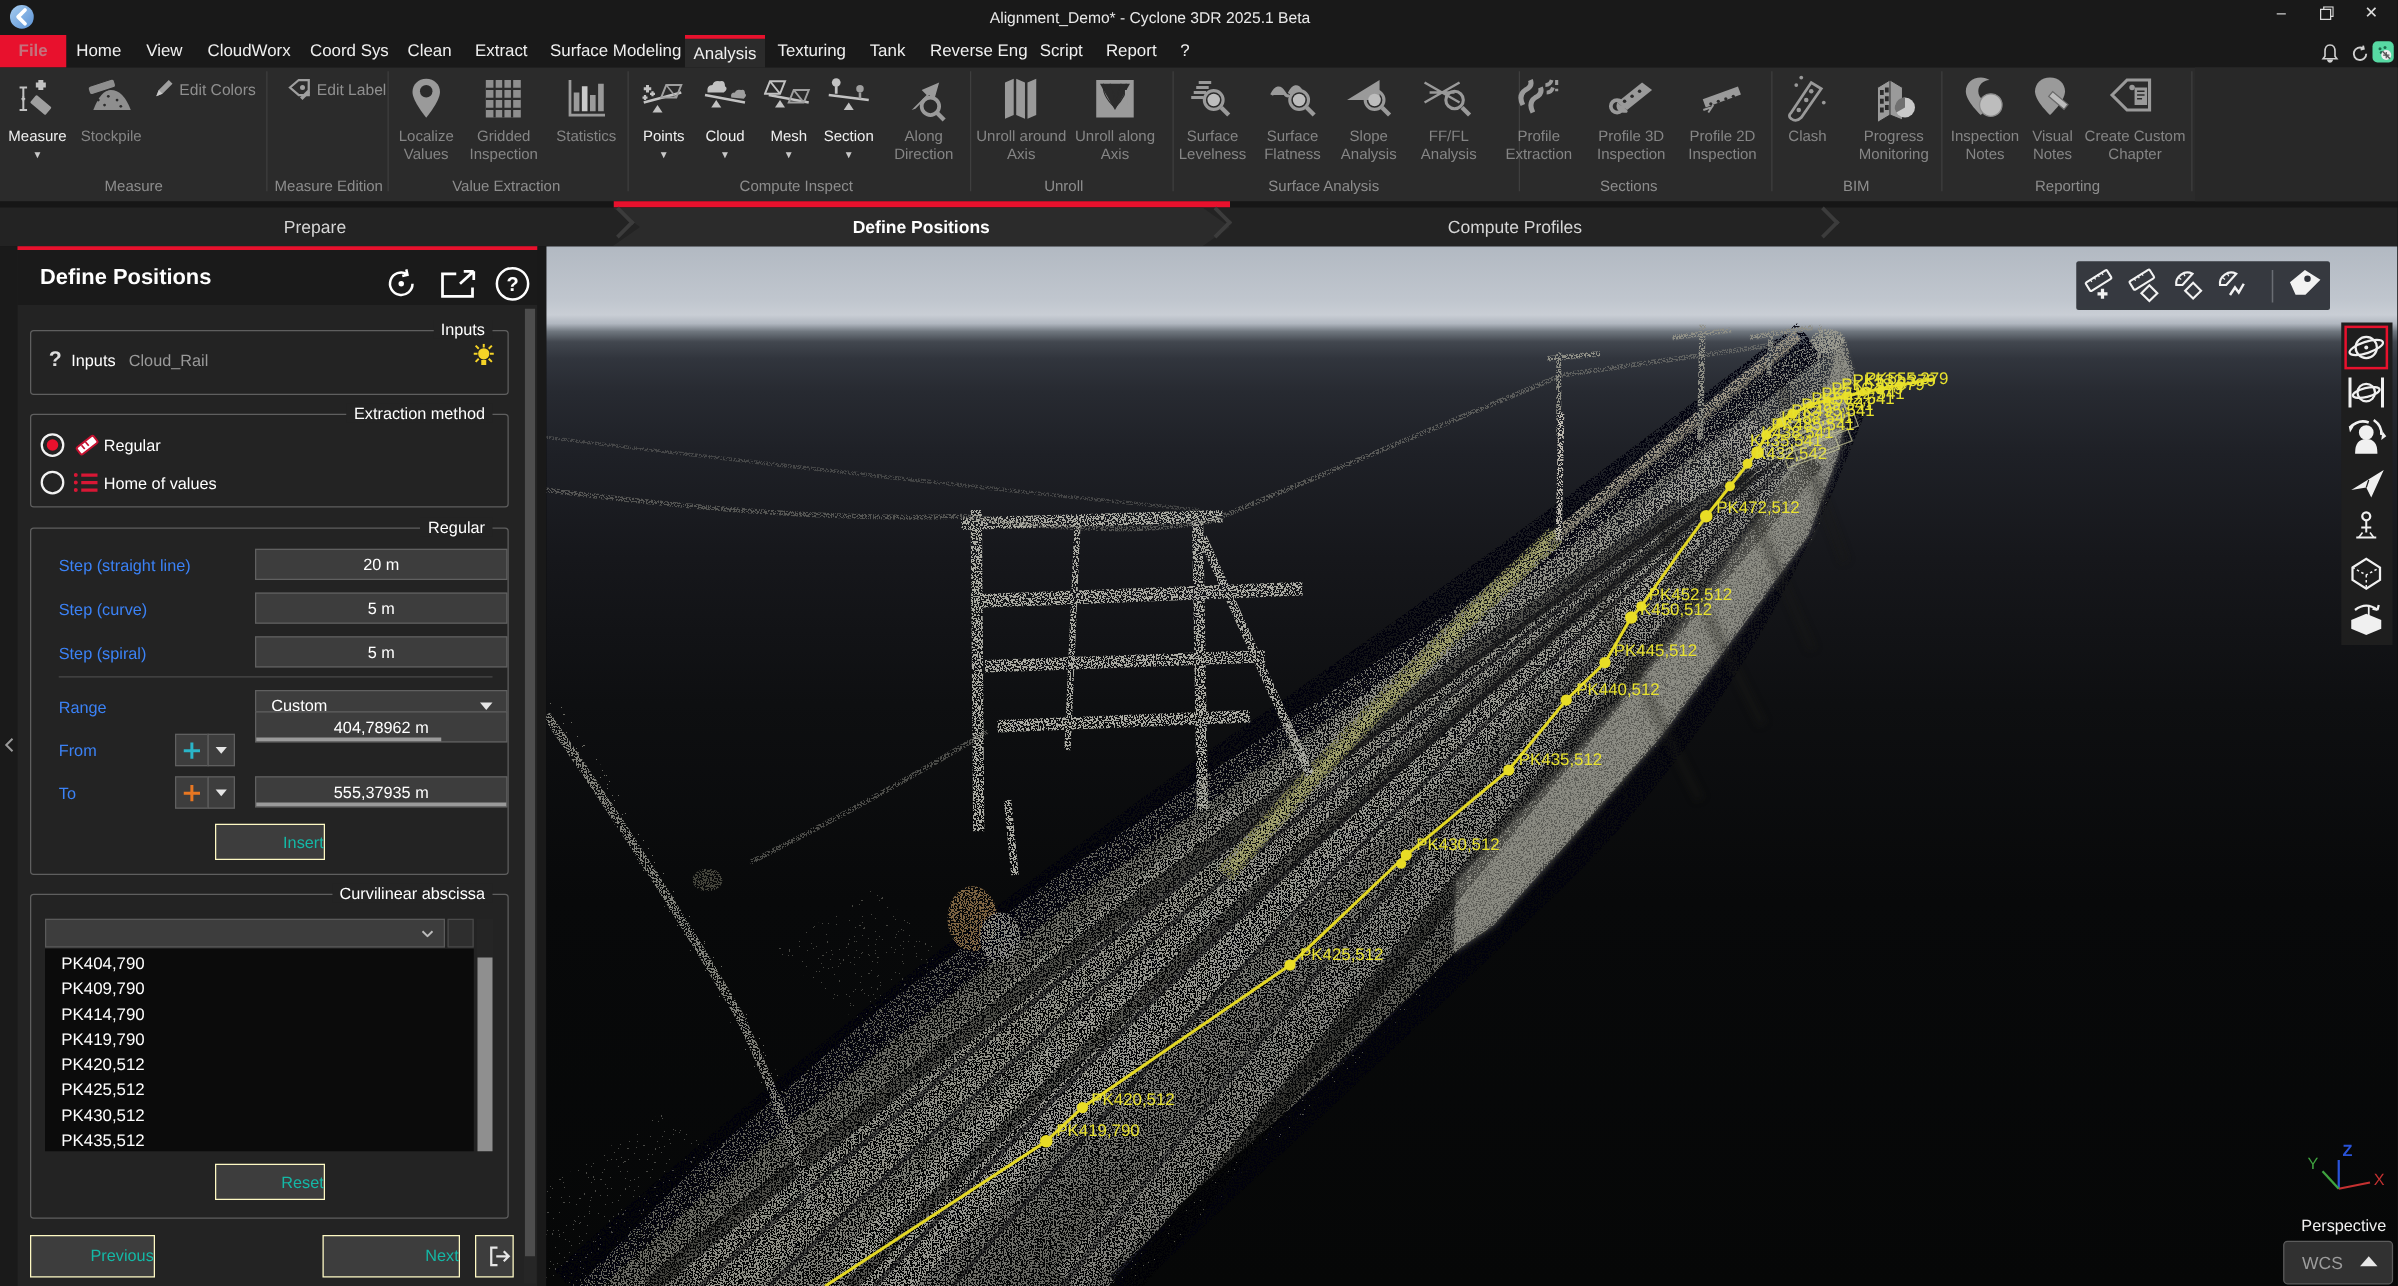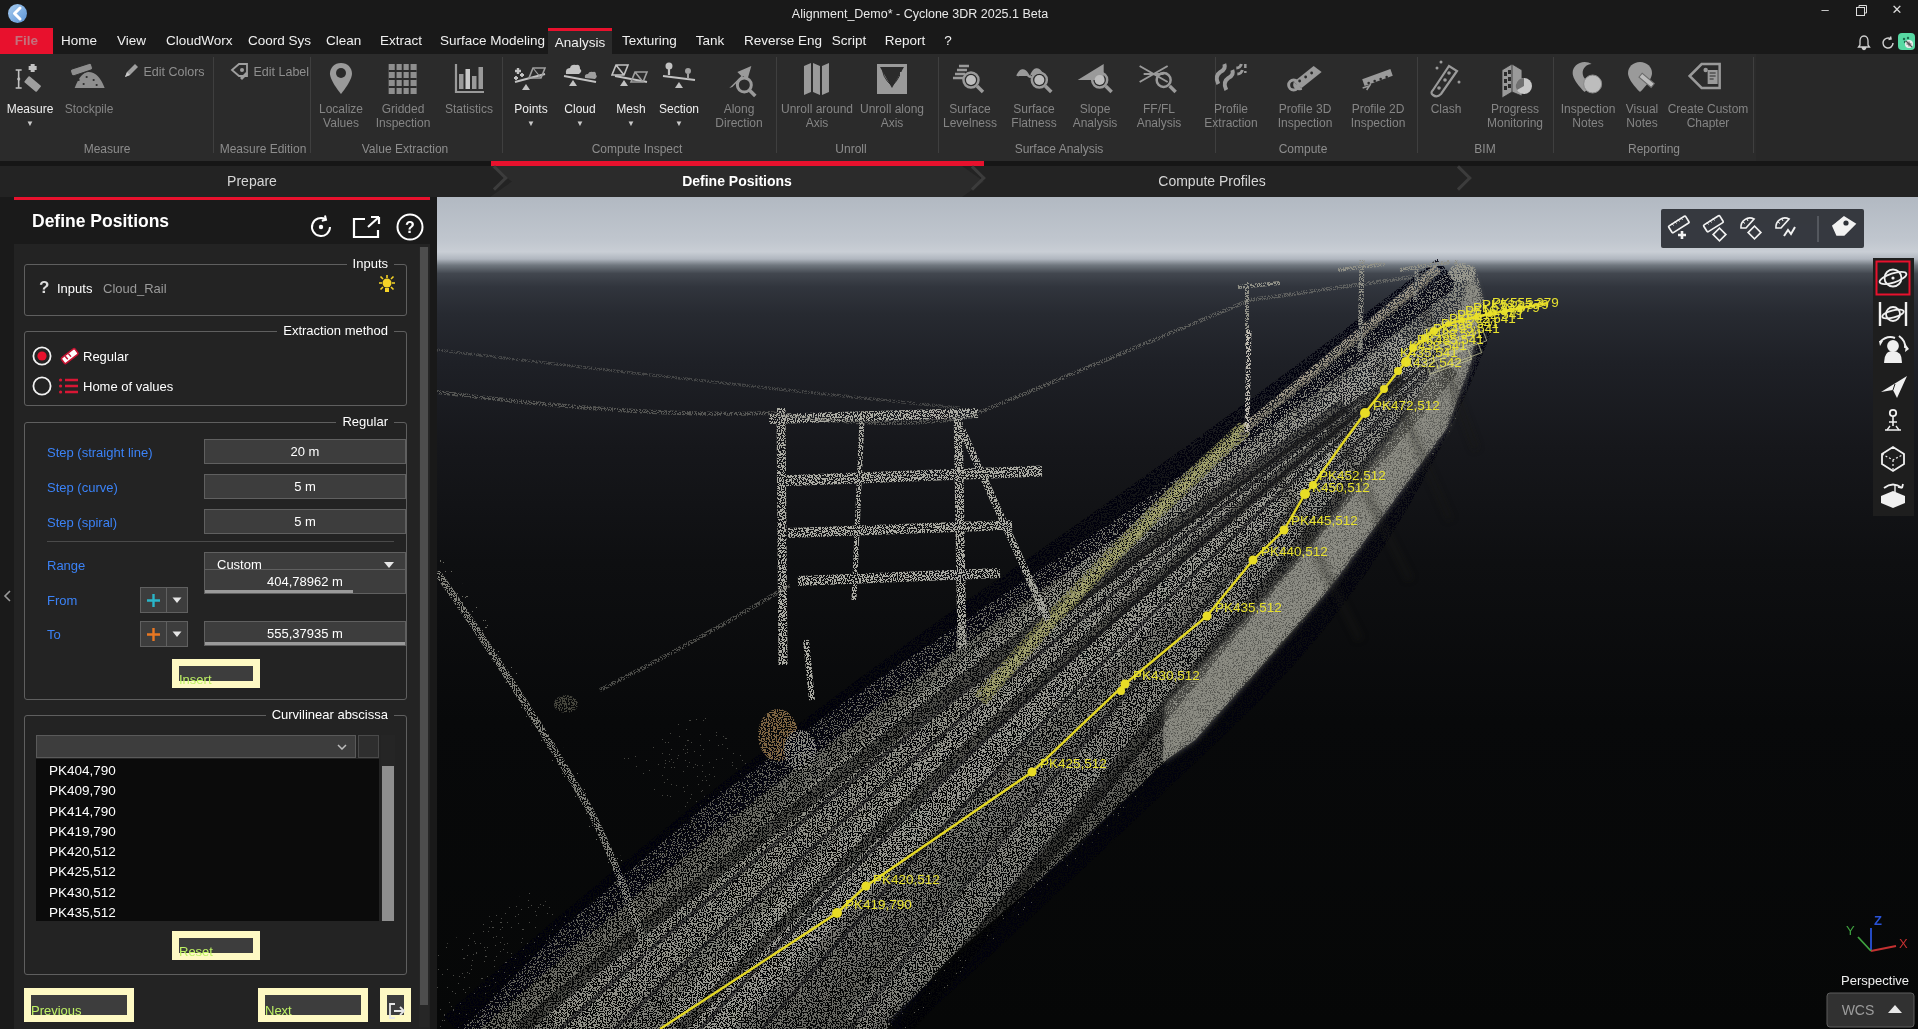--- a/index.html
+++ b/index.html
@@ -34,21 +34,21 @@
 #panelred{position:absolute;left:0px;top:0px;width:416px;height:3px;background:#e8112d}
 #phead{position:absolute;left:0;top:3px;width:416px;height:44px;background:#1a1a1a}
 #phead h1{margin:0;position:absolute;left:18px;top:11px;font-size:17.5px;color:#fff;font-weight:700}
 #pscroll{position:absolute;left:405px;top:50px;width:10px;height:780px;background:#262626}
 #pscrollthumb{position:absolute;left:1px;top:0px;width:8px;height:758px;background:#4d4d4d}
 #gap2{position:absolute;left:430px;top:197px;width:7px;height:832px;background:#191919}
 .gbox{position:absolute;left:10px;width:383px;border:1px solid #5f5f5f;border-radius:3px}
 .glabel{position:absolute;right:12px;top:-9px;background:#232323;padding:0 6px;color:#fff;font-size:13px}
 .prow-label{position:absolute;left:22px;color:#3b82f6;font-size:13px}
 .pinput{position:absolute;left:179px;width:202px;height:25px;background:#3d3d3d;border:1px solid #606060;color:#fff;font-size:13px;text-align:center;line-height:23px}
-.pbtn{position:absolute;background:#3d3d3d;border:7px solid #fef9c3;color:#bef264;font-size:13px;text-align:left}
+.pbtn{position:absolute;background:#3d3d3d;border:1px solid #fef9c3;color:#14b8a6;font-size:13px;text-align:right}
 #viewport{position:absolute;left:437px;top:197px;width:1481px;height:832px;background:#0a0a0c}
 </style>
 </head>
 <body>
 <div id="titlebar">
  <div id="appicon">
       <svg width="19" height="19" viewBox="0 0 19 19">
         <path d="M12 4 L6.5 9.5 L12 15" fill="none" stroke="#fff" stroke-width="3" stroke-linecap="round" stroke-linejoin="round"></path>
       </svg>
     </div>
@@ -102,21 +102,21 @@
     <div class="rsep" style="left:1215px"></div>
     <div class="rsep" style="left:1417px"></div>
     <div class="rsep" style="left:1553px"></div>
     <div class="rsep" style="left:1753px"></div>
 <div class="rgl" style="left:107px">Measure</div>
     <div class="rgl" style="left:263px">Measure Edition</div>
     <div class="rgl" style="left:405px">Value Extraction</div>
     <div class="rgl" style="left:637px">Compute Inspect</div>
     <div class="rgl" style="left:851px">Unroll</div>
     <div class="rgl" style="left:1059px">Surface Analysis</div>
-    <div class="rgl" style="left:1303px">Compute</div>
+    <div class="rgl" style="left:1303px">Sections</div>
     <div class="rgl" style="left:1485px">BIM</div>
     <div class="rgl" style="left:1654px">Reporting</div>
 <div class="rb" style="left:30px"><svg class="ic" width="38" height="38" viewBox="0 0 38 38">
         <path d="M8 10 V28 M5 10 H11 M5 28 H11 M8 14 L8 24" stroke="#c2c2c2" stroke-width="1.6" fill="none"></path>
         <path d="M8 17 L8 21 M6.5 19 L9.5 19" stroke="#c2c2c2" stroke-width="1.4"></path>
         <path d="M22 4 V12 M18 8 H26" stroke="#c2c2c2" stroke-width="4"></path>
         <rect x="14" y="20" width="16" height="8" rx="1" transform="rotate(40 22 24)" fill="#9f9f9f"></rect>
       </svg>Measure<span class="dd">▼</span></div>
 <div class="rb dis" style="left:89px"><svg class="ic" width="44" height="38" viewBox="0 0 44 38">
         <path d="M8 28 Q14 12 22 12 Q32 12 38 28 Z" fill="#8e8e8e"></path>
@@ -381,21 +381,21 @@
             <path d="M1 1 L5 5 L9 1" stroke="#bdbdbd" stroke-width="1.5" fill="none"></path>
           </svg>
         </div>
   <div class="abs" style="left:333px;top:19px;width:21px;height:23px;background:#2e2e2e;border:1px solid #4a4a4a"></div>
   <div class="abs" style="left:11px;top:43px;width:343px;height:162px;background:#0b0b0b;color:#fff;font-size:13.5px;line-height:20.3px;padding:2px 0 0 13px">PK404,790<br>PK409,790<br>PK414,790<br>PK419,790<br>PK420,512<br>PK425,512<br>PK430,512<br>PK435,512</div>
   <div class="abs" style="left:356px;top:19px;width:14px;height:186px;background:#252525">
           <div class="abs" style="left:1px;top:31px;width:12px;height:155px;background:#8f8f8f"></div>
         </div>
   <div class="pbtn" style="left:147px;top:215px;width:88px;height:29px;line-height:27px">Reset</div>
  </div>
- <div class="pbtn" style="left:10px;top:791px;width:110px;height:34px;line-height:32px">Previous</div>
+ <div class="pbtn" style="left:10px;top:791px;width:100px;height:34px;line-height:32px">Previous</div>
  <div class="pbtn" style="left:244px;top:791px;width:110px;height:34px;line-height:32px">Next</div>
  <div class="pbtn" style="left:366px;top:791px;width:31px;height:34px"><svg width="20" height="20" viewBox="0 0 20 20" style="margin-top:6px">
           <path d="M8 3 H3 V17 H8" fill="none" stroke="#e6e6e6" stroke-width="1.8"></path>
           <path d="M7 10 H17 M13 6 L17 10 L13 14" fill="none" stroke="#e6e6e6" stroke-width="1.8"></path>
         </svg></div>
 </div>
 <div id="pscroll">
       <div id="pscrollthumb"></div>
     </div>
 </div>

